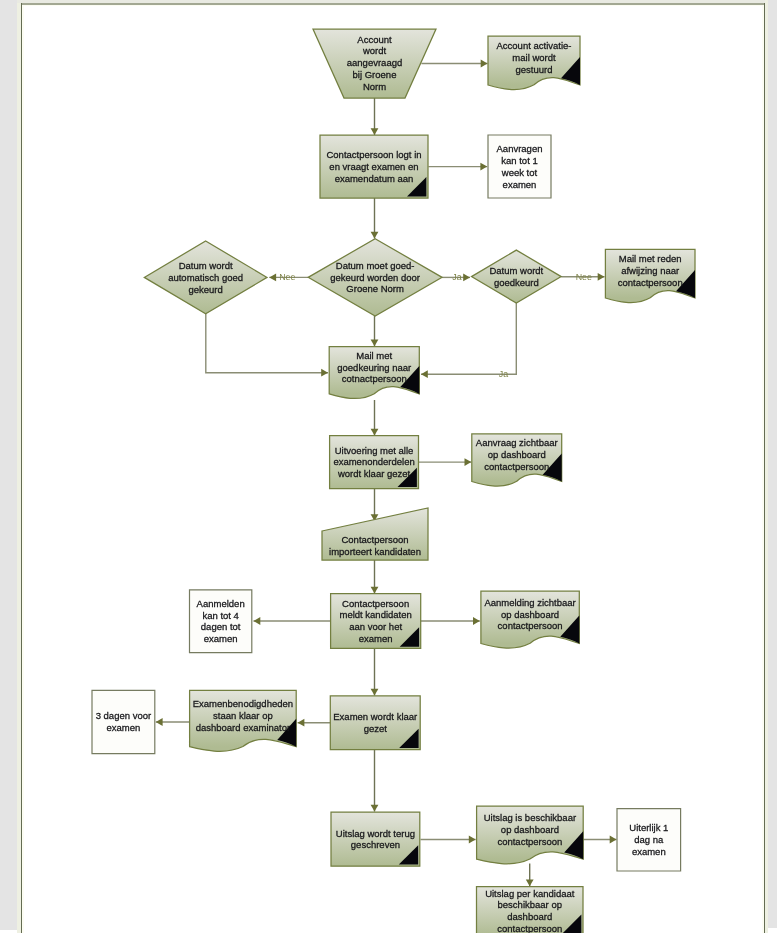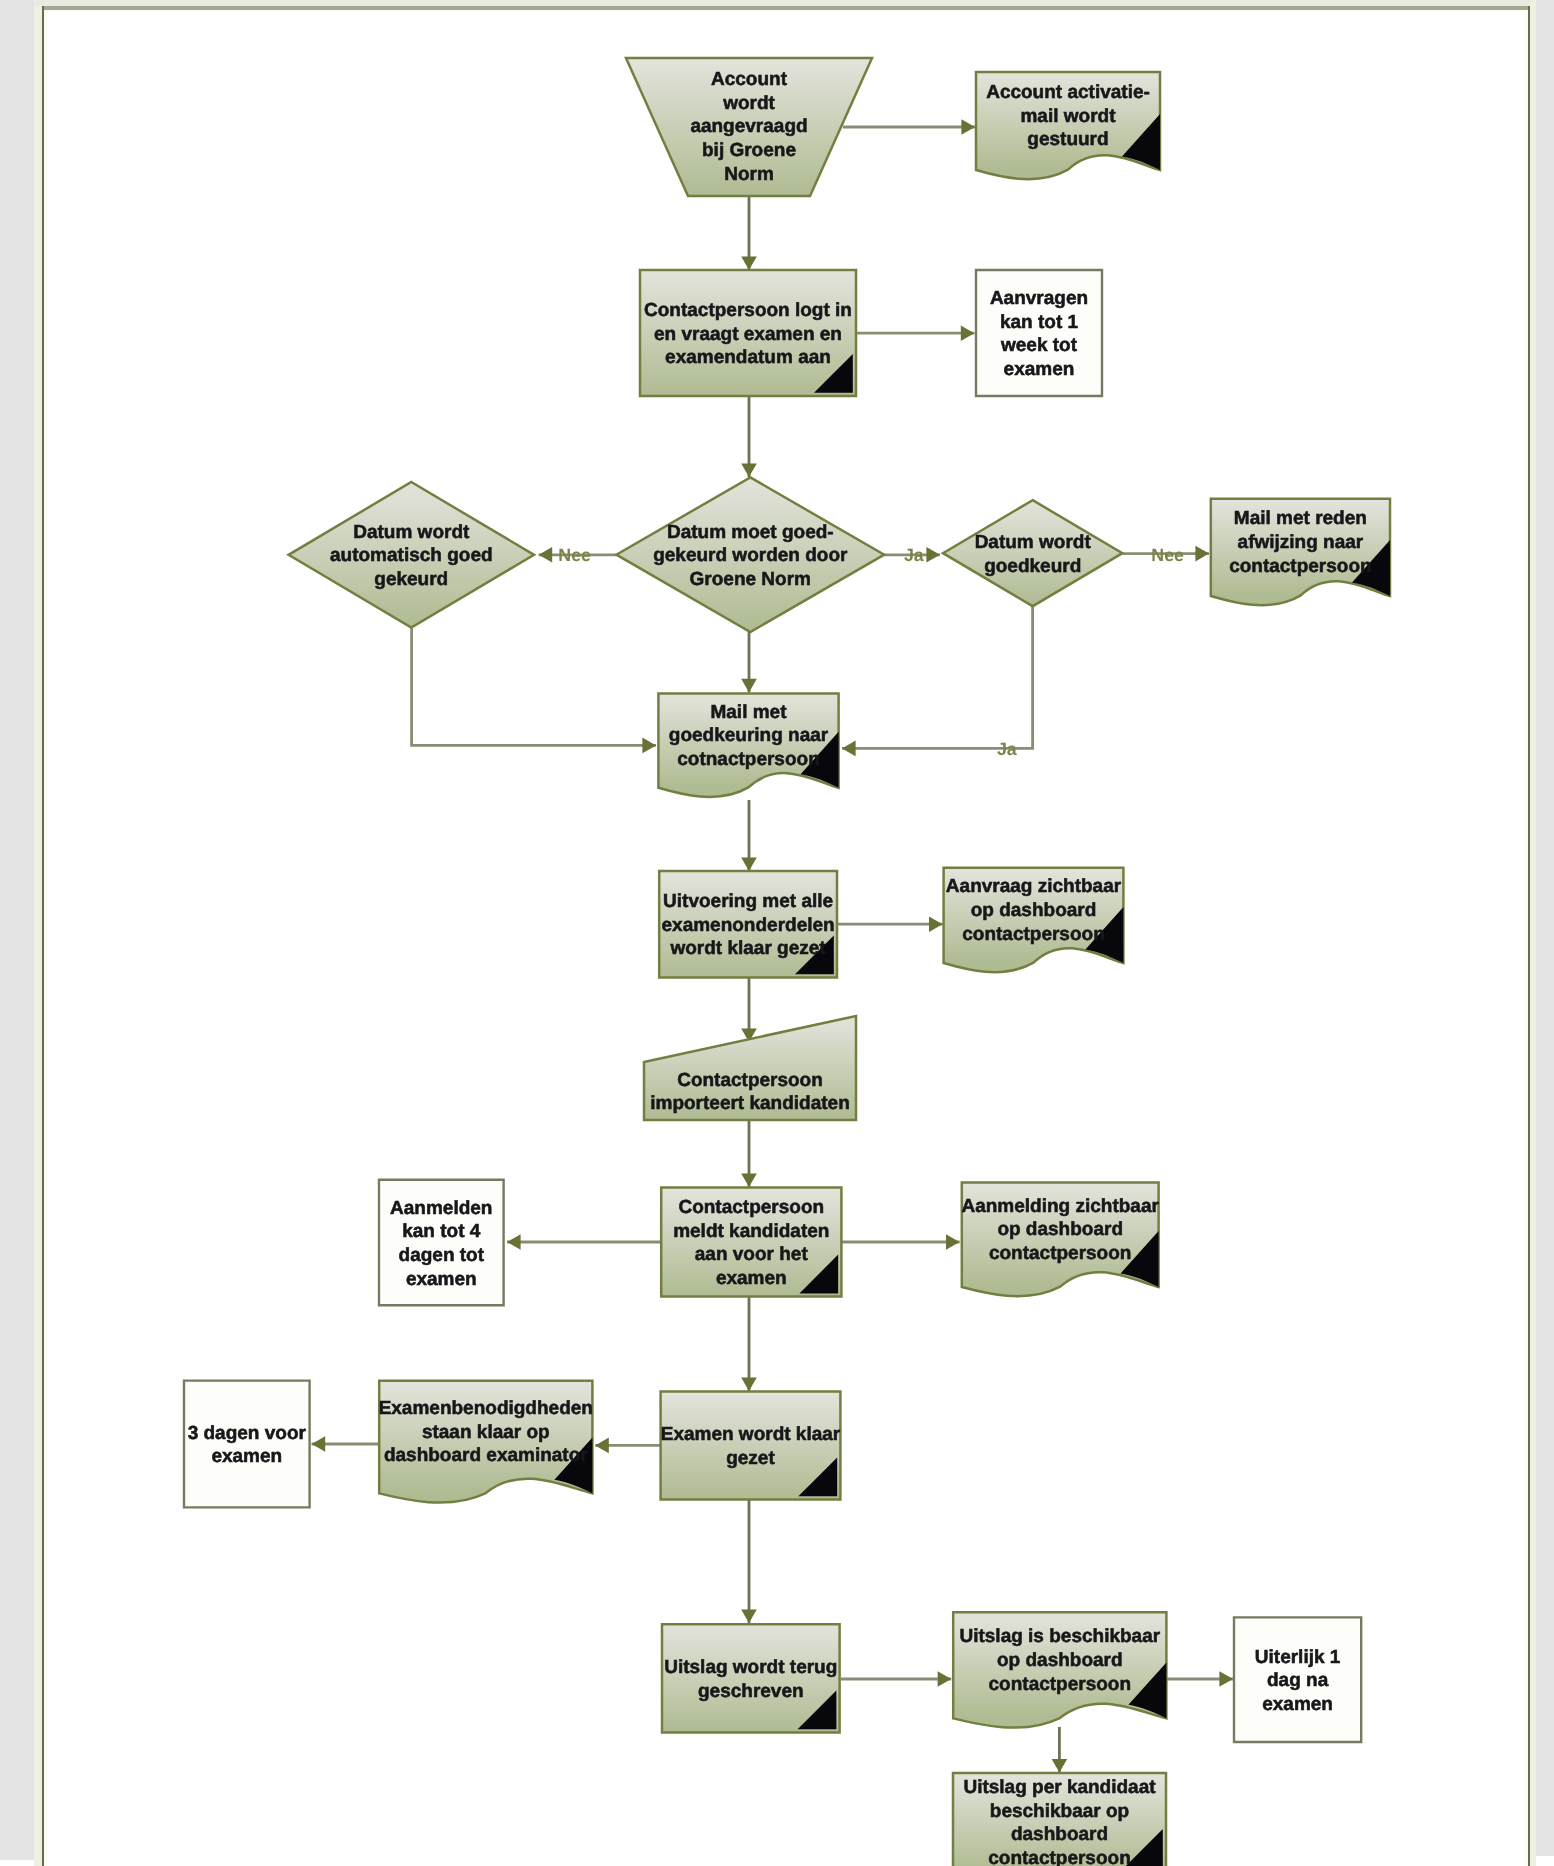--- a/index.html
+++ b/index.html
@@ -1,18 +1,18 @@
 <!DOCTYPE html>
 <html><head>
 <meta charset="utf-8">
 <title>Examenproces flowchart</title>
 <style>
   html,body{margin:0;padding:0;}
   body{width:777px;height:933px;background:#ffffff;font-family:"Liberation Sans",sans-serif;overflow:hidden;}
-  #root{position:relative;width:777px;height:912px;font-weight:bold;}
+  #root{position:relative;width:777px;height:912px;}
   .leftbar{position:absolute;left:0;top:0;width:17px;height:930px;background:#e4e4e4;}
   .leftpad{position:absolute;left:17px;top:0;width:4px;height:933px;background:#eef0e2;}
   .topbar{position:absolute;left:17px;top:0;width:751px;height:3px;background:#e9eae2;}
   .topline{position:absolute;left:21px;top:3px;width:744px;height:2px;background:#a3a893;}
   .vleft{position:absolute;left:21px;top:3px;width:1.4px;height:930px;background:#646c52;}
   .vright{position:absolute;left:763.8px;top:3px;width:1.4px;height:930px;background:#646c52;}
   .rightpad{position:absolute;left:765.2px;top:0;width:2.6px;height:933px;background:#eef0e2;}
   .rightbar{position:absolute;left:767.8px;top:0;width:9.2px;height:928px;background:#e4e4e4;}
   .innercream{position:absolute;left:22.4px;top:5px;width:741.4px;height:928px;background:#fcfdf3;}
   .innerwhite{position:absolute;left:24px;top:6px;width:738px;height:927px;background:#ffffff;

